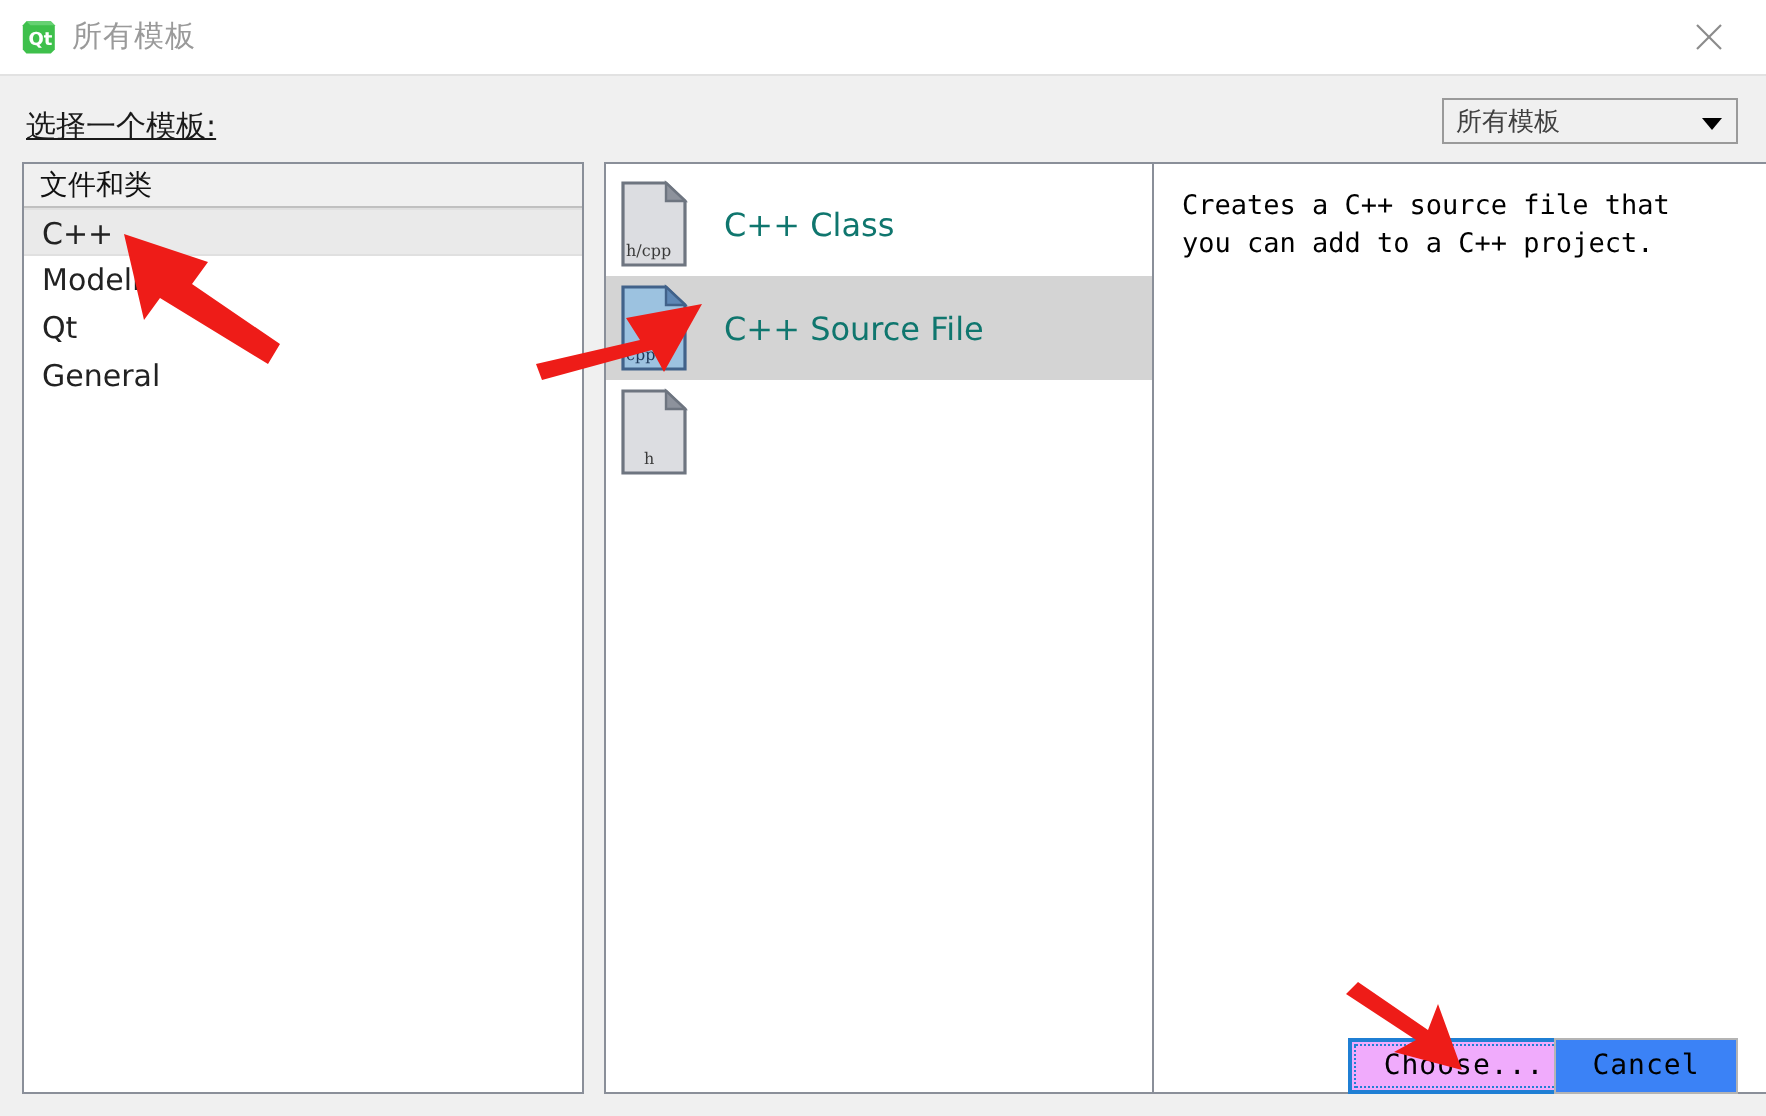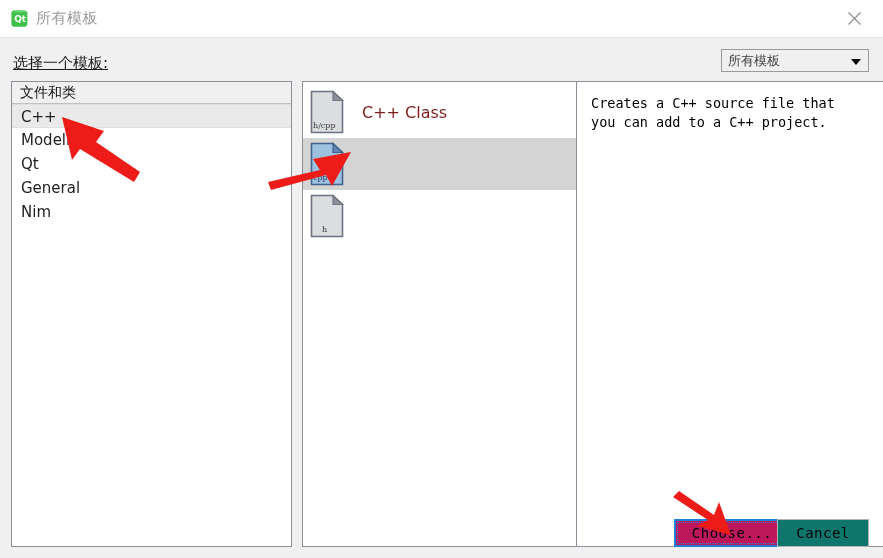--- a/index.html
+++ b/index.html
@@ -116,21 +116,21 @@
   }
   .tpl-item {
     display: flex; align-items: center;
     height: 52px;
     padding-left: 7px;
     box-sizing: border-box;
   }
   .tpl-item.selected { background: #d4d4d4; }
   .tpl-label {
     margin-left: 18px;
-    font-size: 16px; color: #7f1d1d;
+    font-size: 16px; color: #0f766e;
     font-family: "DejaVu Sans", sans-serif;
   }
   .file-icon { width: 34px; height: 44px; flex: 0 0 auto; display:block; }
 
   
   #description-body {
     position: absolute; left: 14px; top: 12px; right: 12px;
     font-family: "DejaVu Sans Mono", monospace;
   }
   #desc-text {
@@ -155,33 +155,33 @@
   #desc-platform-desktop {
     color: #000;
     font-family: "DejaVu Sans", sans-serif;
     font-size: 14.5px;
   }
 
   
   .dlg-button {
     position: absolute;
     height: 28px;
-    background: #0f766e;
+    background: #3b82f6;
     border: 1px solid #adadad;
     box-sizing: border-box;
     font-family: "DejaVu Sans Mono", monospace;
     font-size: 14px;
     color: #000;
     display: flex; align-items: center; justify-content: center;
     letter-spacing: .5px;
   }
   #choose-button {
     left: 674px; top: 481px; width: 116px;
     border: 2px solid #1f7fd4;
-    background: #be185d;
+    background: #f0abfc;
   }
   #choose-button .inner {
     position: absolute; left: 1px; top: 1px; right: 1px; bottom: 1px;
     border: 1px dotted #1f7fd4;
     pointer-events: none;
   }
   #cancel-button {
     left: 777px; top: 481px; width: 92px;
     border: 1px solid #b4b4b4;
   }
@@ -221,21 +221,20 @@
     <span class="arrow"></span>
   </div>
 
   <div class="panel" id="categories-panel">
     <div id="categories-header">文件和类</div>
     <div id="categories-list">
       <div class="cat-item selected">C++</div>
       <div class="cat-item">Modeling</div>
       <div class="cat-item">Qt</div>
       <div class="cat-item">General</div>
-      <div class="cat-item">Nim</div>
     </div>
   </div>
 
   <div class="panel" id="templates-panel">
     <div id="templates-list">
 
       <div class="tpl-item">
         <span>
           <svg class="file-icon" viewBox="0 0 34 44">
             <path d="M1.5 1.5 H23 L32.5 10.5 V42.5 H1.5 Z" fill="#dcdde1" stroke="#6e7580" stroke-width="1.6"></path>
@@ -247,20 +246,21 @@
       </div>
 
       <div class="tpl-item selected">
         <span>
           <svg class="file-icon" viewBox="0 0 34 44">
             <path d="M1.5 1.5 H23 L32.5 10.5 V42.5 H1.5 Z" fill="#9cc2e0" stroke="#41628a" stroke-width="1.6"></path>
             <path d="M23 1.5 L32.5 10.5 H23 Z" fill="#5e87b5" stroke="#41628a" stroke-width="1.2"></path>
             <text x="3" y="38" font-family="'DejaVu Serif', serif" font-size="8" fill="#203a5a">cpp</text>
           </svg>
         </span>
+        <span class="tpl-label">C++ Source File</span>
       </div>
 
       <div class="tpl-item">
         <span>
           <svg class="file-icon" viewBox="0 0 34 44">
             <path d="M1.5 1.5 H23 L32.5 10.5 V42.5 H1.5 Z" fill="#dcdde1" stroke="#6e7580" stroke-width="1.6"></path>
             <path d="M23 1.5 L32.5 10.5 H23 Z" fill="#8d929c" stroke="#6e7580" stroke-width="1.2"></path>
             <text x="12" y="38" font-family="'DejaVu Serif', serif" font-size="8" fill="#3a3a3a">h</text>
           </svg>
         </span>

